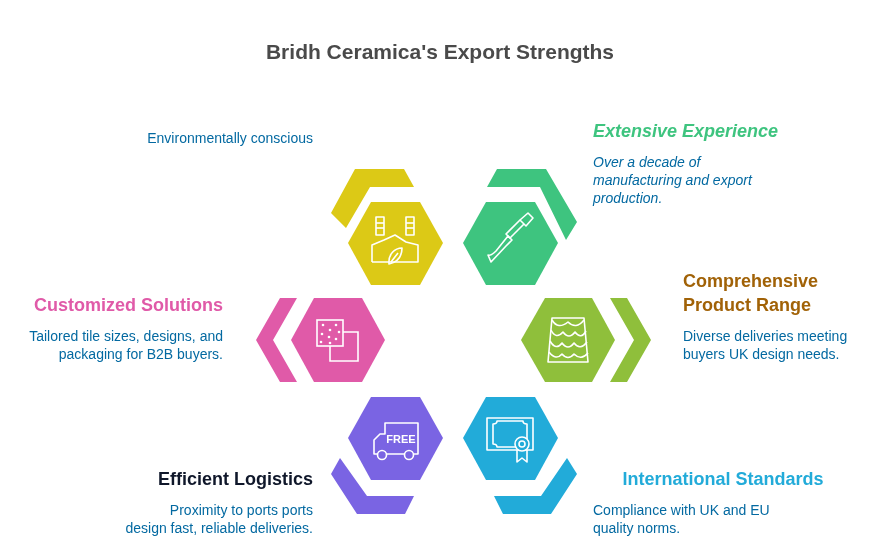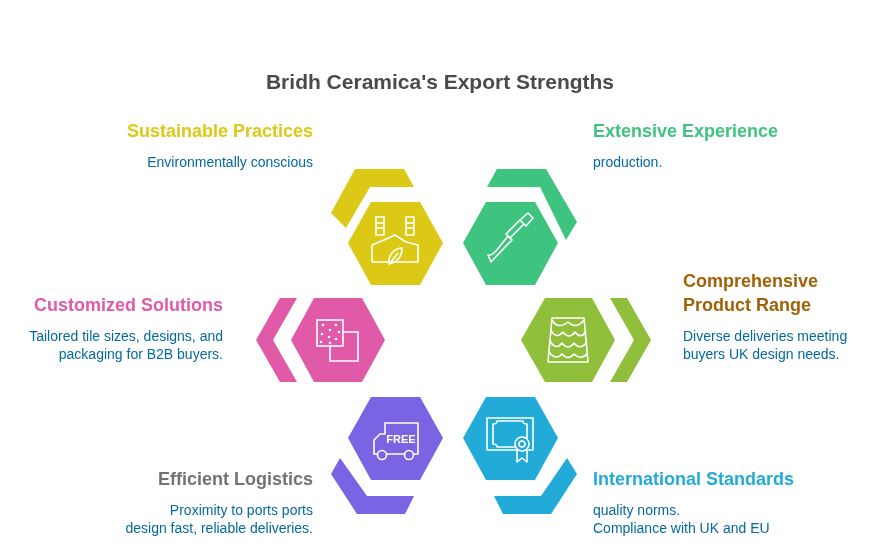--- a/index.html
+++ b/index.html
@@ -1,17 +1,17 @@
 <!DOCTYPE html>
 <html><head>
 <meta charset="utf-8">
 <style>
   html, body { margin:0; padding:0; background:#ffffff; }
   body { width:880px; height:551px; position:relative; overflow:hidden; font-family:"Liberation Sans", "DejaVu Sans", sans-serif; }
-  .title { position:absolute; left:0; width:880px; top:40px; text-align:center; font-size:21px; font-weight:bold; color:#4a4a4a;margin-top:30px; }
+  .title { position:absolute; left:0; width:880px; top:40px; text-align:center; font-size:21px; font-weight:bold; color:#4a4a4a; }
   .block { position:absolute; }
   .block .h { font-weight:bold; font-size:18px; line-height:24px; }
   .block .d { font-size:14px; line-height:18px; color:#0369a1; margin-top:10px; }
   .right-align { text-align:right; }
   svg.diagram { position:absolute; left:0; top:0; }
 </style>
 </head>
 <body>
 
 <div class="title">Bridh Ceramica's Export Strengths</div>
@@ -93,29 +93,30 @@
       <rect x="487" y="418" width="46" height="32"></rect>
       <path d="M493,424 Q497,424 497,421 L523,421 Q523,424 527,424 L527,444 Q523,444 523,447 L497,447 Q497,444 493,444 Z"></path>
       <circle cx="522" cy="444" r="7" fill="#22abd9"></circle>
       <circle cx="522" cy="444" r="3"></circle>
       <polyline points="517,450 517,462 522,458 527,462 527,450"></polyline>
     </g>
   </g>
 </svg>
 
 <div class="block right-align" style="right:567px; top:119px; width:240px;">
-  <div class="h" style="color:#dcc916;">Sustainable Practices</div>
   <div class="d">
     <div>Environmentally conscious</div>
   </div>
 </div>
 
-<div class="block" style="left:593px; top:119px; width:260px;">
+<div class="block" style="left:593px; top:119px; width:260px;font-style:italic;">
   <div class="h" style="color:#3ec47f;">Extensive Experience</div>
   <div class="d">
+    <div>Over a decade of</div>
+    <div>manufacturing and export</div>
     <div>production.</div>
   </div>
 </div>
 
 <div class="block right-align" style="right:657px; top:293px; width:230px;">
   <div class="h" style="color:#e05aa8;">Customized Solutions</div>
   <div class="d">
     <div>Tailored tile sizes, designs, and</div>
     <div>packaging for B2B buyers.</div>
   </div>
@@ -126,26 +127,26 @@
     <div>Comprehensive</div>
     <div>Product Range</div>
   </div>
   <div class="d">
     <div>Diverse deliveries meeting</div>
     <div>buyers UK design needs.</div>
   </div>
 </div>
 
 <div class="block right-align" style="right:567px; top:467px; width:240px;">
-  <div class="h" style="color:#737373;">Efficient Logistics</div>
+  <div class="h" style="color:#0f172a;">Efficient Logistics</div>
   <div class="d">
     <div>Proximity to ports ports</div>
     <div>design fast, reliable deliveries.</div>
   </div>
 </div>
 
 <div class="block" style="left:593px; top:467px; width:260px;">
-  <div class="h" style="color:#22abd9;">International Standards</div>
+  <div class="h" style="color:#22abd9;text-align:center;">International Standards</div>
   <div class="d">
+    <div>Compliance with UK and EU</div>
     <div>quality norms.</div>
-    <div>Compliance with UK and EU</div>
   </div>
 </div>
 
 </body></html>

